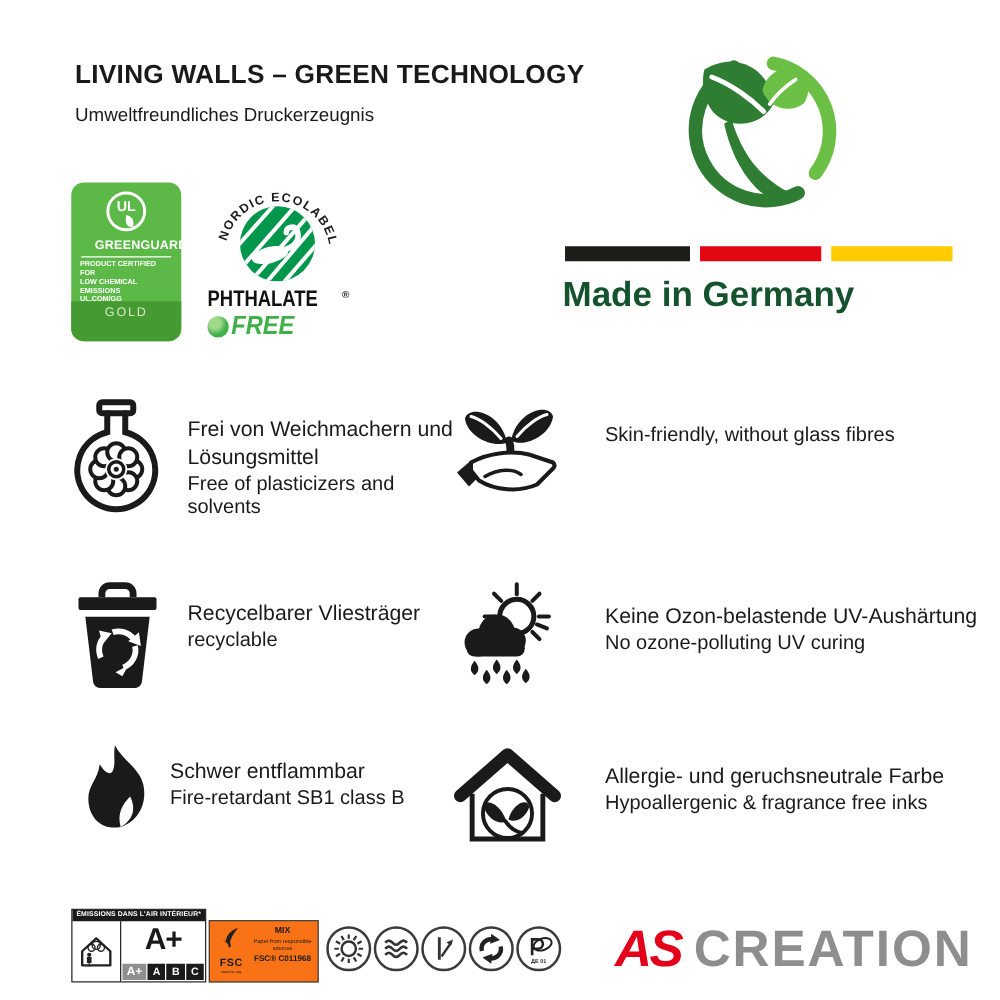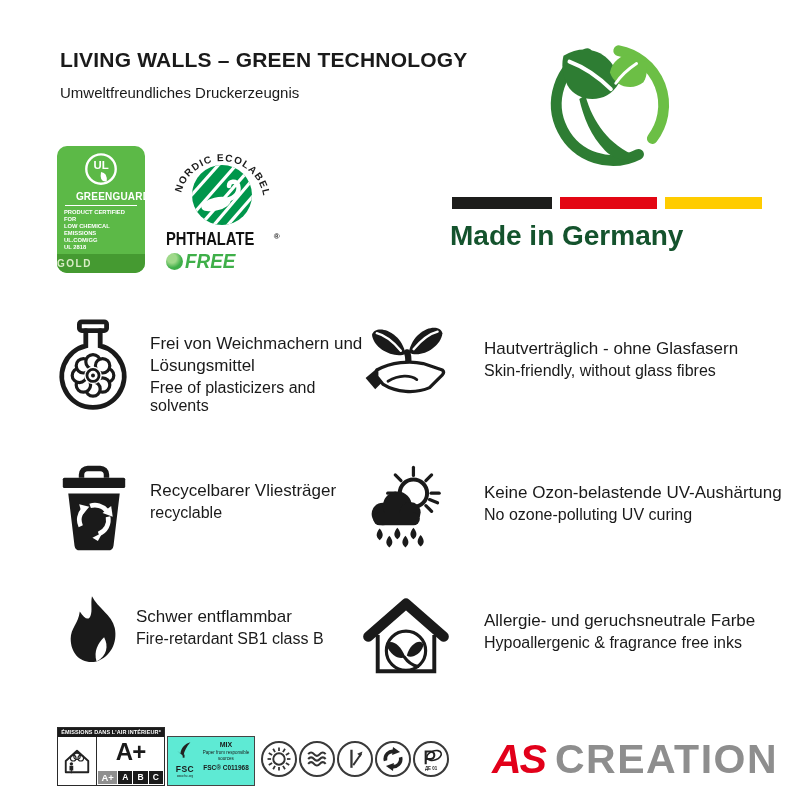--- a/index.html
+++ b/index.html
@@ -7,22 +7,22 @@
           font-family:"Liberation Sans",sans-serif;color:#1a1a1a;}
   .abs{position:absolute;}
   
   .title{font-size:21px;font-weight:bold;letter-spacing:.2px;}
   .subtitle{font-size:15px;}
   
   .gg{width:88px;height:127px;background:#5cb947;border-radius:10px;display:flex;flex-direction:column;align-items:center;box-sizing:border-box;padding-top:5px;}
   .gg-name{font-size:10px;font-weight:bold;color:#fff;letter-spacing:.2px;margin-top:2px;margin-left:24px;}
   .gg-div{width:72px;height:1px;background:#fff;margin:3px 0 3px;}
   .gg-cert{width:74px;font-size:5.8px;line-height:7px;font-weight:bold;color:#fff;text-align:left;}
-  .gg-band{position:absolute;bottom:0;left:0;width:100%;height:19px;background:#459a31;border-radius:0 0 10px 10px;
-           color:#d9ecc5;font-size:10px;font-weight:bold;letter-spacing:1.5px;line-height:19px;text-align:left;}
+  .gg-band{position:absolute;bottom:0;left:0;width:100%;height:32px;background:#459a31;border-radius:0 0 10px 10px;
+           color:#d9ecc5;font-size:10px;font-weight:normal;letter-spacing:1.5px;line-height:19px;text-align:center;}
   
   .ph-top{font-size:18px;font-weight:900;display:inline-block;transform:scaleX(.82);transform-origin:left;letter-spacing:0;color:#111;white-space:nowrap;}
   .ph-reg{font-size:8px;vertical-align:super;font-weight:bold;}
   .ph-row{display:flex;align-items:center;margin-top:-1px;}
   .globe{width:17px;height:17px;border-radius:50%;background:radial-gradient(circle at 35% 32%,#9fd98a 0 28%,#3faf49 60%);margin-right:2px;}
   .ph-free{font-size:21px;font-weight:900;font-style:italic;color:#3faf49;letter-spacing:0;transform:scaleX(.9);transform-origin:left;display:inline-block;}
   
   .flag{display:flex;gap:8px;}
   .flag div{height:12px;}
   .mig{font-size:28px;font-weight:bold;color:#14532d;text-align:left;}
@@ -34,21 +34,21 @@
   .emis{width:108px;height:59px;border:1.5px solid #2a2a2a;box-sizing:border-box;background:#fff;display:flex;flex-direction:column;}
   .emis-h{height:9px;background:#1a1a1a;color:#fff;font-size:5.5px;line-height:9px;text-align:center;font-weight:bold;white-space:nowrap;overflow:hidden;letter-spacing:.1px;}
   .emis-main{flex:1;display:flex;}
   .emis-house{width:38px;border-right:1.5px solid #2a2a2a;display:flex;align-items:center;justify-content:center;}
   .emis-right{flex:1;display:flex;flex-direction:column;}
   .emis-grade{flex:1;font-size:24px;font-weight:800;text-align:center;line-height:30px;letter-spacing:-1px;}
   .emis-scale{display:flex;height:13px;gap:1px;padding:0 1px 1px 1px;}
   .sc{flex:1;background:#1a1a1a;color:#fff;font-size:8.5px;font-weight:bold;text-align:center;line-height:13px;}
   .sc.first{background:#8f8f8f;flex:1.35;font-size:9.5px;}
   
-  .fsc{width:88px;height:50px;border:1.2px solid #444;box-sizing:border-box;display:flex;padding:3px 2px;background:#5eead4;}
+  .fsc{width:88px;height:50px;border:1.2px solid #444;box-sizing:border-box;display:flex;padding:3px 2px;background:#f97316;}
   .fsc-l{width:30px;text-align:center;}
   .fsc-name{font-size:8.5px;font-weight:800;letter-spacing:.5px;}
   .fsc-url{font-size:3px;}
   .fsc-r{flex:1;text-align:center;}
   .fsc-mix{font-size:7px;font-weight:bold;margin-top:1px;}
   .fsc-desc{font-size:4.5px;line-height:5.5px;margin-top:2px;}
   .fsc-code{font-size:6.5px;font-weight:bold;margin-top:3px;}
   
   .symrow{display:flex;gap:2px;}
   .sym{width:36px;height:36px;border:2px solid #3a3a3a;border-radius:50%;box-sizing:border-box;display:flex;align-items:center;justify-content:center;background:#fff;}
@@ -161,21 +161,20 @@
       <path d="M46,42 C36,30 24,22 16,20" stroke="#fff" stroke-width="3" fill="none" stroke-linecap="round"></path>
       <path d="M56,44 C62,14 94,6 98,20 C96,38 70,52 56,44 Z" fill="#1a1a1a"></path>
       <path d="M62,40 C72,28 84,20 92,18" stroke="#fff" stroke-width="3" fill="none" stroke-linecap="round"></path>
       <path d="M54,44 C58,58 54,66 42,72" stroke="#1a1a1a" stroke-width="8" fill="none" stroke-linecap="round"></path>
       <polygon points="2,76 16,64 28,76 14,90" fill="#1a1a1a"></polygon>
       <path d="M16,66 C34,56 58,54 74,58 L98,66 C100,68 100,70 98,72 L82,88 C64,96 40,94 24,84 L16,74 Z" fill="#fff" stroke="#1a1a1a" stroke-width="4" stroke-linejoin="round"></path>
       <path d="M30,80 C44,72 58,72 66,78" stroke="#1a1a1a" stroke-width="3.5" fill="none" stroke-linecap="round"></path>
     </svg>
   </div>
   <div class="abs" style="left:484px;top:338px;width:300px;">
-    <div class="f-title">Hautverträglich - ohne Glasfasern</div>
     <div class="f-sub">Skin-friendly, without glass fibres</div>
   </div>
 
   <div class="abs icon-box" style="left:52px;top:455px;width:84px;height:108px;">
     <svg width="78" height="102" viewBox="0 0 100 112">
       <path d="M34,16 v-4 a8,8 0 0 1 8,-8 h16 a8,8 0 0 1 8,8 v4" fill="none" stroke="#1a1a1a" stroke-width="7"></path>
       <rect x="10" y="16" width="80" height="13" rx="2" fill="#1a1a1a"></rect>
       <path d="M17,36 L25,103 a7,7 0 0 0 7,6 h36 a7,7 0 0 0 7,-6 L83,36 Z" fill="#1a1a1a"></path>
       <path d="M33,78 A19,19 0 0 1 37,56" stroke="#fff" stroke-width="6" fill="none"></path>
       <polygon points="31,50 44,53 35,64" fill="#fff"></polygon>

